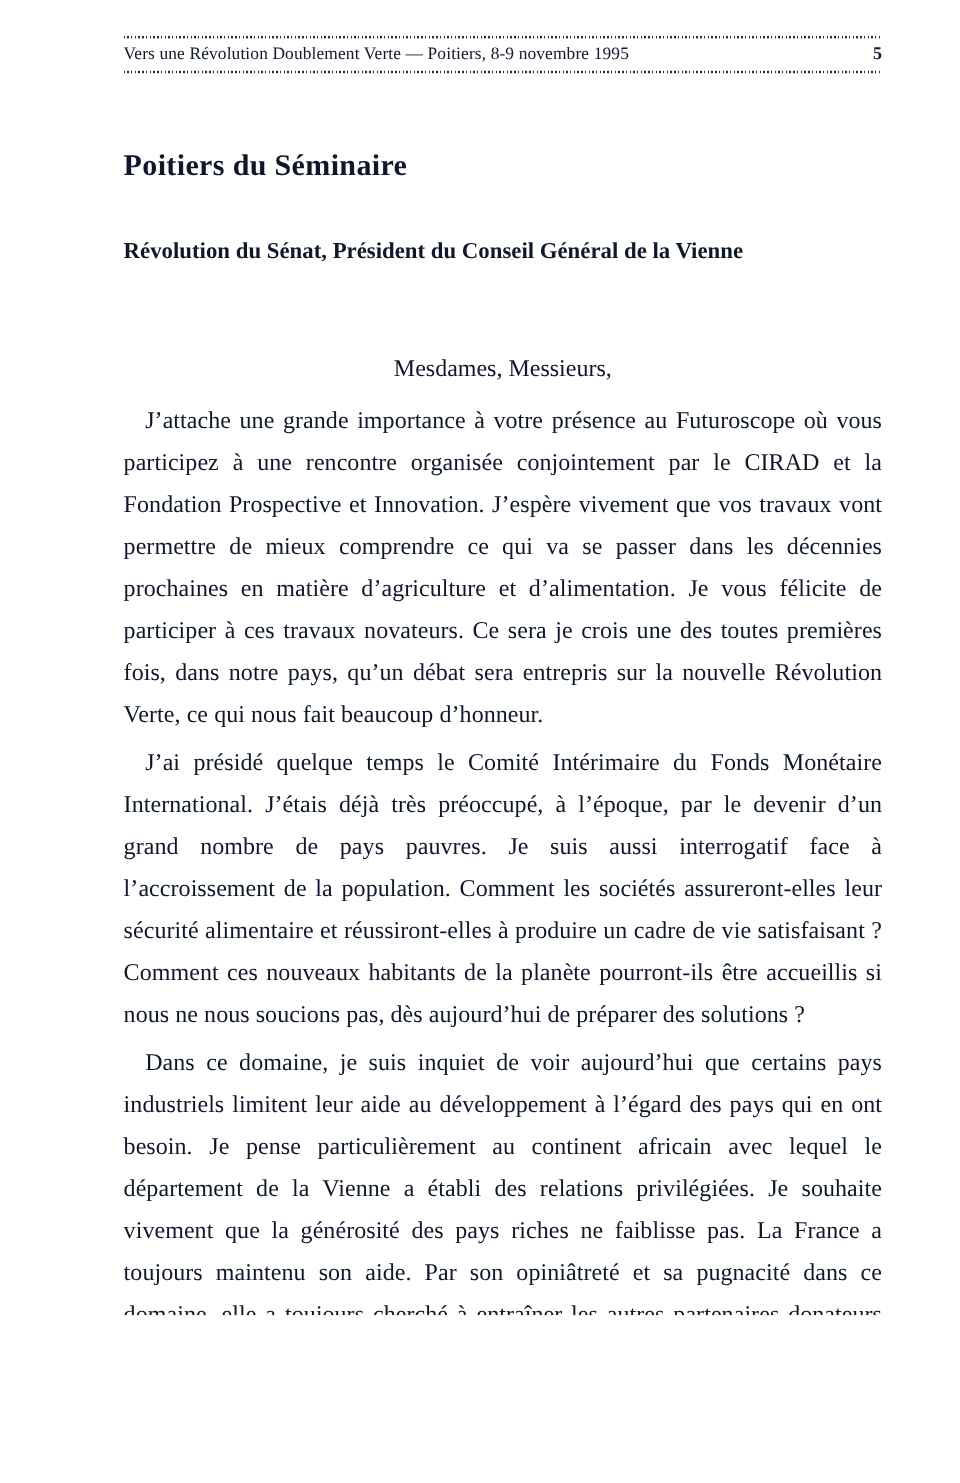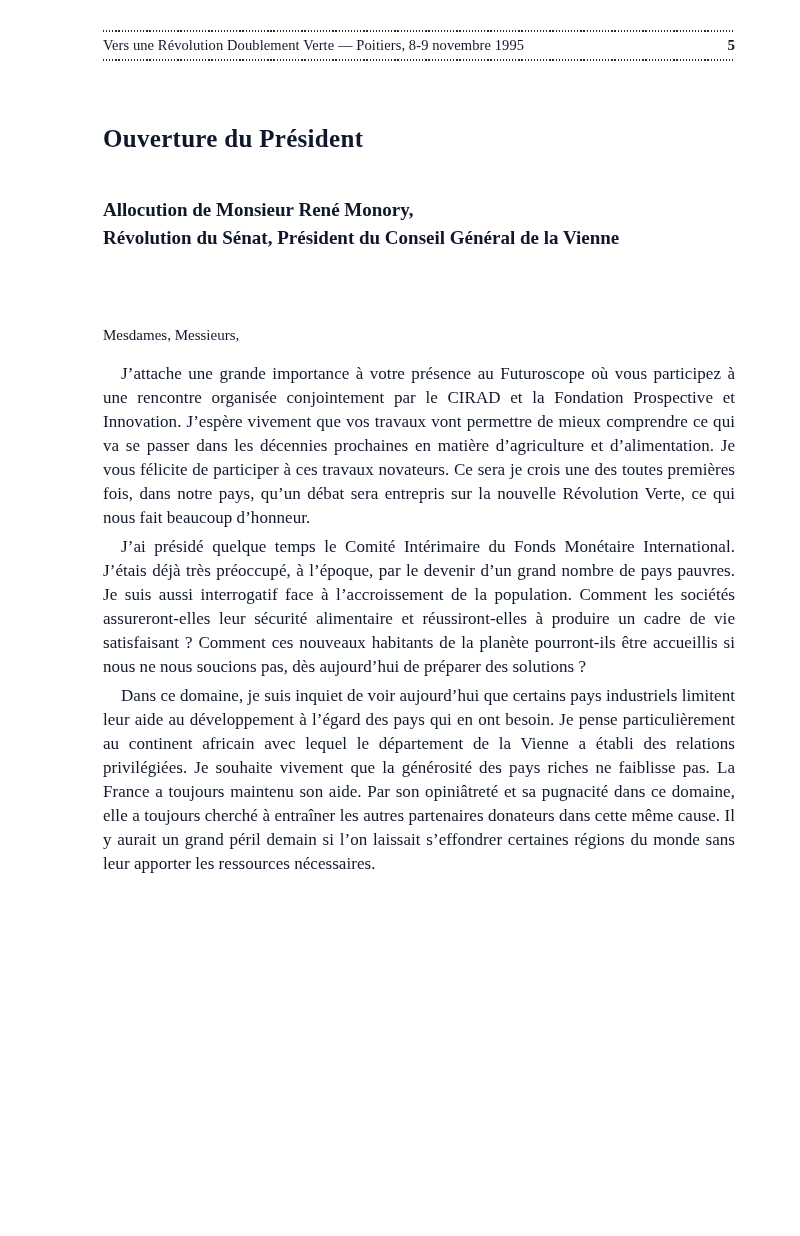--- a/index.html
+++ b/index.html
@@ -54,27 +54,28 @@
     line-height: 30px;
   }
   .doc-subtitle {
     margin-top: 42px;
     font-size: 19px;
     font-weight: 700;
     line-height: 28px;
   }
   .salutation {
     margin-top: 71px;
-    font-size: 15px;
+    font-size: 20px;
     line-height: 25.5px;
+    text-align: center;
   }
   .body-paragraphs p {
     margin: 5px 0 0 0;
-    font-size: 17px;
-    line-height: 24px;
+    font-size: 20px;
+    line-height: 35px;
     text-align: justify;
     text-indent: 18px;
     letter-spacing: 0.05px;
   }
   .body-paragraphs p.first {
     margin-top: 13px;
   }
   .footer {
     position: absolute;
     left: 80px;
@@ -97,24 +98,23 @@
 
     <div class="dotted-rule rule-top"></div>
 
     <div class="header-row">
       <span class="running-title">Vers une Révolution Doublement Verte — Poitiers, 8-9 novembre 1995</span>
       <span class="page-number">5</span>
     </div>
 
     <div class="dotted-rule"></div>
 
-    <h1 class="doc-title">Ouverture du Président</h1>
+    <h1 class="doc-title">Poitiers du Séminaire</h1>
 
     <h2 class="doc-subtitle">
-      <div>Allocution de Monsieur René Monory,</div>
       <div>Révolution du Sénat, Président du Conseil Général de la Vienne</div>
     </h2>
 
     <div class="salutation">Mesdames, Messieurs,</div>
 
     <div class="body-paragraphs">
       <p class="first">J’attache une grande importance à votre présence au Futuroscope où vous participez à une rencontre organisée conjointement par le CIRAD et la Fondation Prospective et Innovation. J’espère vivement que vos travaux vont permettre de mieux comprendre ce qui va se passer dans les décennies prochaines en matière d’agriculture et d’alimentation. Je vous félicite de participer à ces travaux novateurs. Ce sera je crois une des toutes premières fois, dans notre pays, qu’un débat sera entrepris sur la nouvelle Révolution Verte, ce qui nous fait beaucoup d’honneur.</p>
       <p>J’ai présidé quelque temps le Comité Intérimaire du Fonds Monétaire International. J’étais déjà très préoccupé, à l’époque, par le devenir d’un grand nombre de pays pauvres. Je suis aussi interrogatif face à l’accroissement de la population. Comment les sociétés assureront-elles leur sécurité alimentaire et réussiront-elles à produire un cadre de vie satisfaisant ? Comment ces nouveaux habitants de la planète pourront-ils être accueillis si nous ne nous soucions pas, dès aujourd’hui de préparer des solutions ?</p>
       <p>Dans ce domaine, je suis inquiet de voir aujourd’hui que certains pays industriels limitent leur aide au développement à l’égard des pays qui en ont besoin. Je pense particulièrement au continent africain avec lequel le département de la Vienne a établi des relations privilégiées. Je souhaite vivement que la générosité des pays riches ne faiblisse pas. La France a toujours maintenu son aide. Par son opiniâtreté et sa pugnacité dans ce domaine, elle a toujours cherché à entraîner les autres partenaires donateurs dans cette même cause. Il y aurait un grand péril demain si l’on laissait s’effondrer certaines régions du monde sans leur apporter les ressources nécessaires.</p>
     </div>

